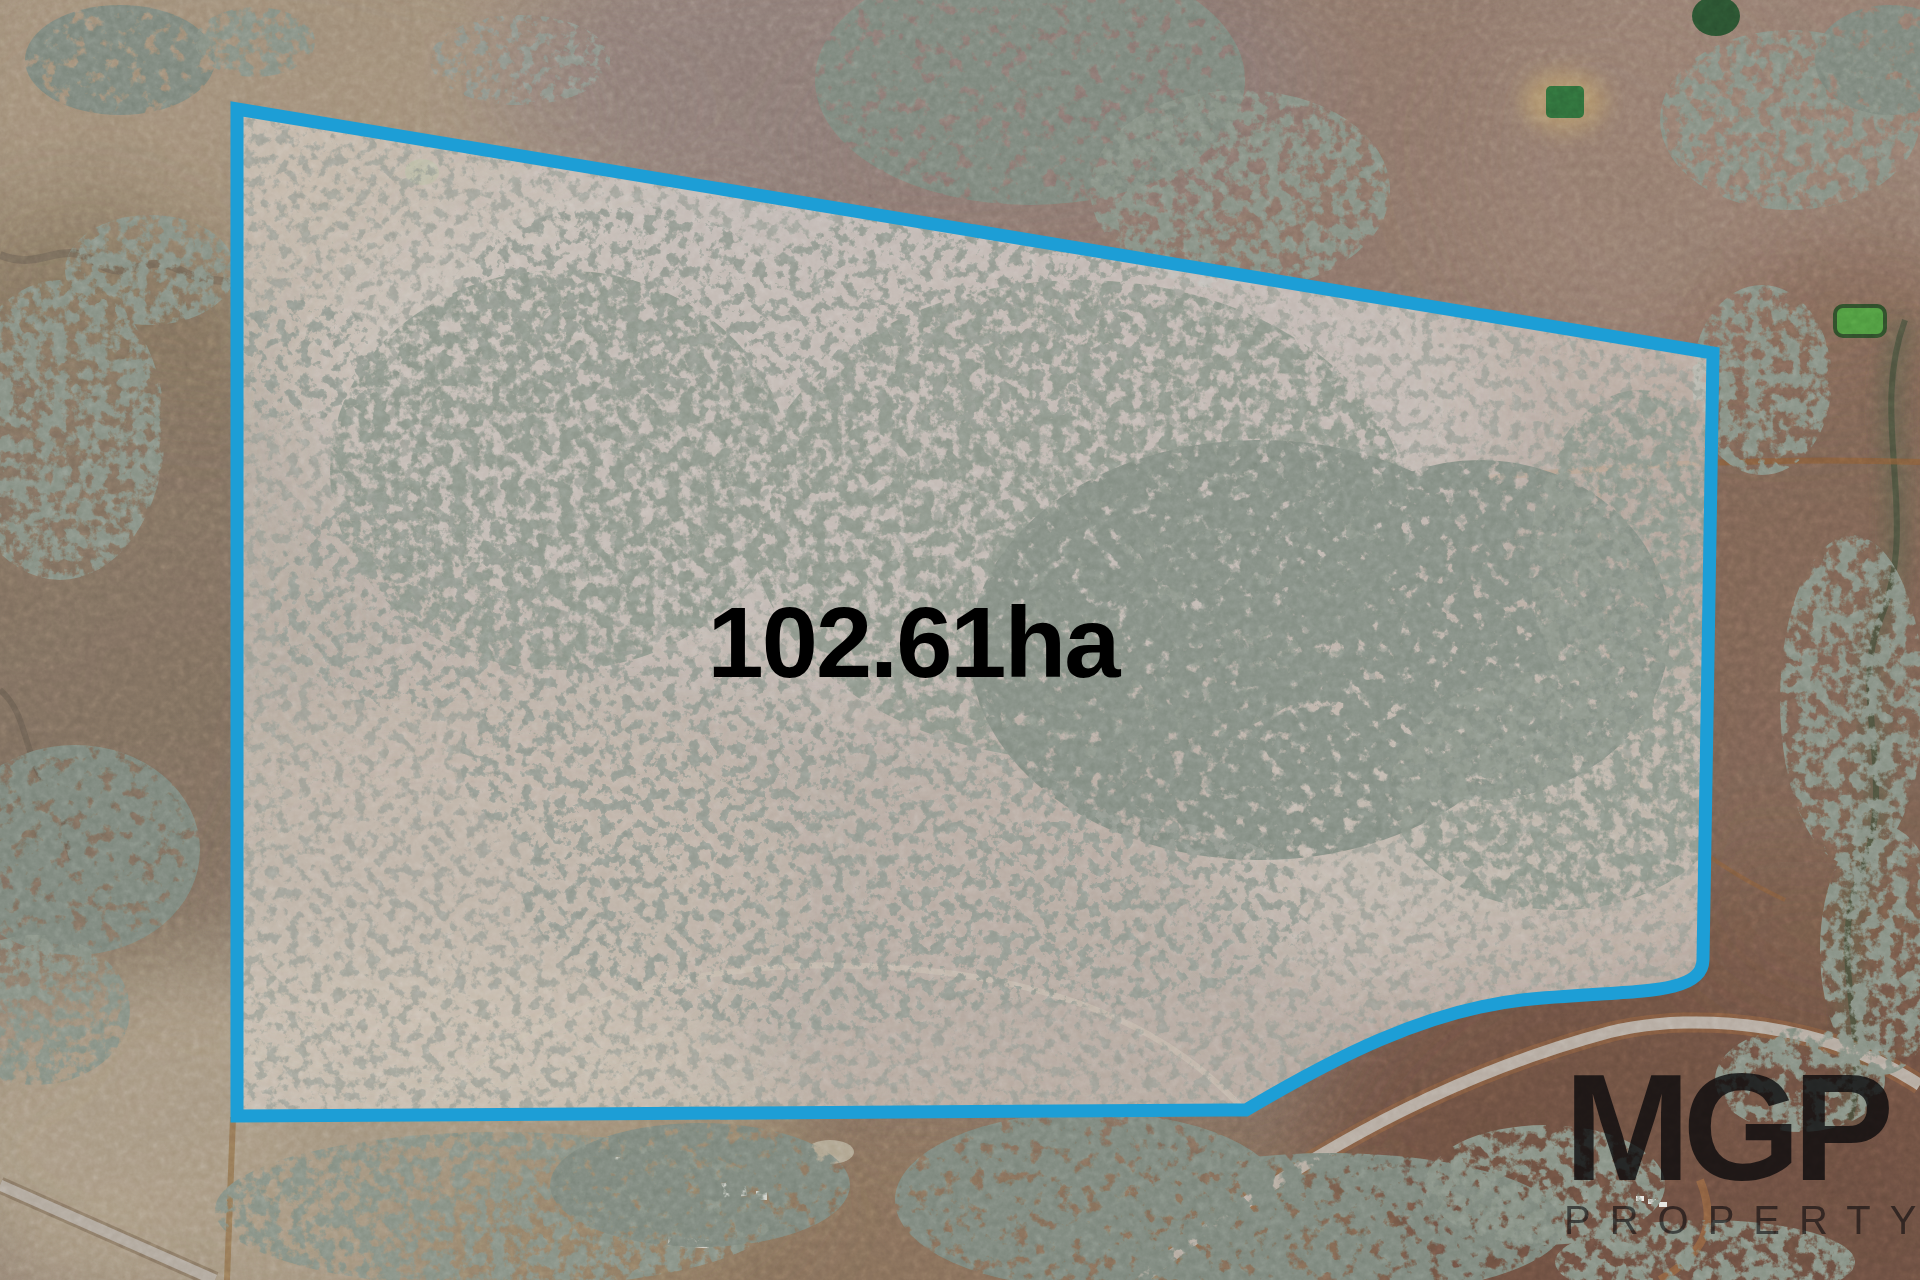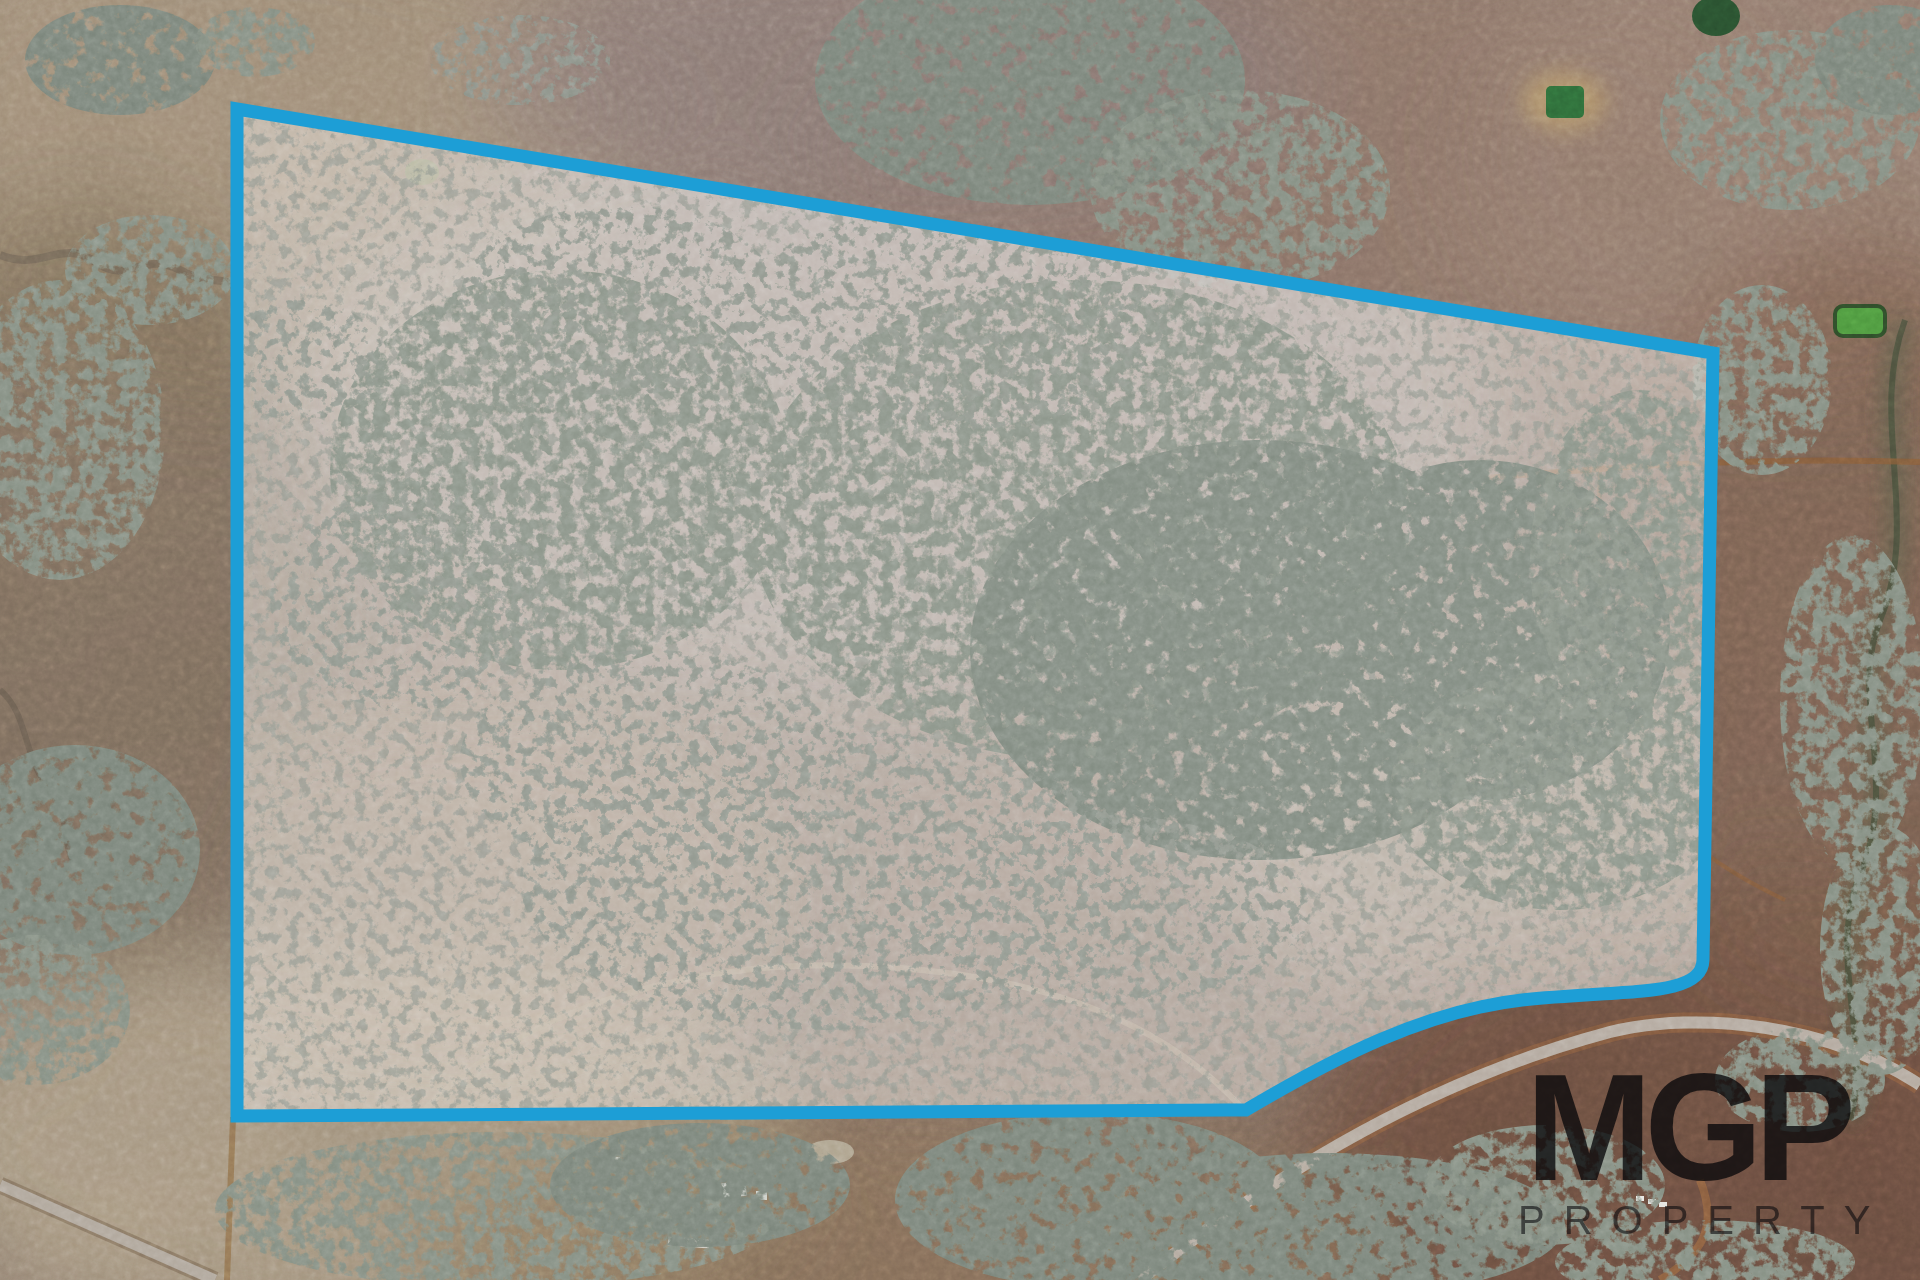--- a/index.html
+++ b/index.html
@@ -4,21 +4,21 @@
 <style>
   html,body{margin:0;padding:0;background:#8d7a6c;}
   .stage{position:relative;width:1920px;height:1280px;overflow:hidden;
          font-family:"Liberation Sans",sans-serif;}
   .stage svg{position:absolute;left:0;top:0;display:block;}
   .area-label{
     position:absolute;left:913px;top:642px;transform:translate(-50%,-50%);
     font-size:101px;font-weight:bold;letter-spacing:-2px;color:#000;
     white-space:nowrap;line-height:1;
   }
-  .logo{position:absolute;left:1518px;top:1058px;width:330px;text-align:right;}
+  .logo{position:absolute;left:1564px;top:1058px;width:330px;}
   .logo-mgp{
     font-size:152px;font-weight:bold;letter-spacing:-8px;line-height:0.92;
     color:rgba(8,8,10,0.78);white-space:nowrap;
   }
   .logo-prop{
     margin-top:2px;font-size:40px;font-weight:400;letter-spacing:19px;
     color:rgba(10,10,14,0.60);white-space:nowrap;line-height:1;
   }
 </style>
 </head>
@@ -169,19 +169,20 @@
         <ellipse cx="1100" cy="910" rx="210" ry="95" filter="url(#fTreeS)"></ellipse>
       </g>
       <rect width="1920" height="1280" fill="#ffffff" opacity="0.06"></rect>
     </g>
 
     <rect width="1920" height="1280" filter="url(#fGrain)" style="mix-blend-mode:overlay" opacity="0.30"></rect>
 
     <path d="M 237 109 L 1713 353 L 1703 960 C 1702 998 1625 989 1522 1000 C 1424 1011 1332 1059 1246 1110 L 237 1116 Z" fill="none" stroke="#1d9ed6" stroke-width="13" stroke-linejoin="miter"></path>
   </svg>
 
+  <div class="area-label">102.61ha</div>
 
   <div class="logo">
     <div class="logo-mgp">MGP</div>
     <div class="logo-prop">PROPERTY</div>
   </div>
 
 </div>
 
 </body></html>

